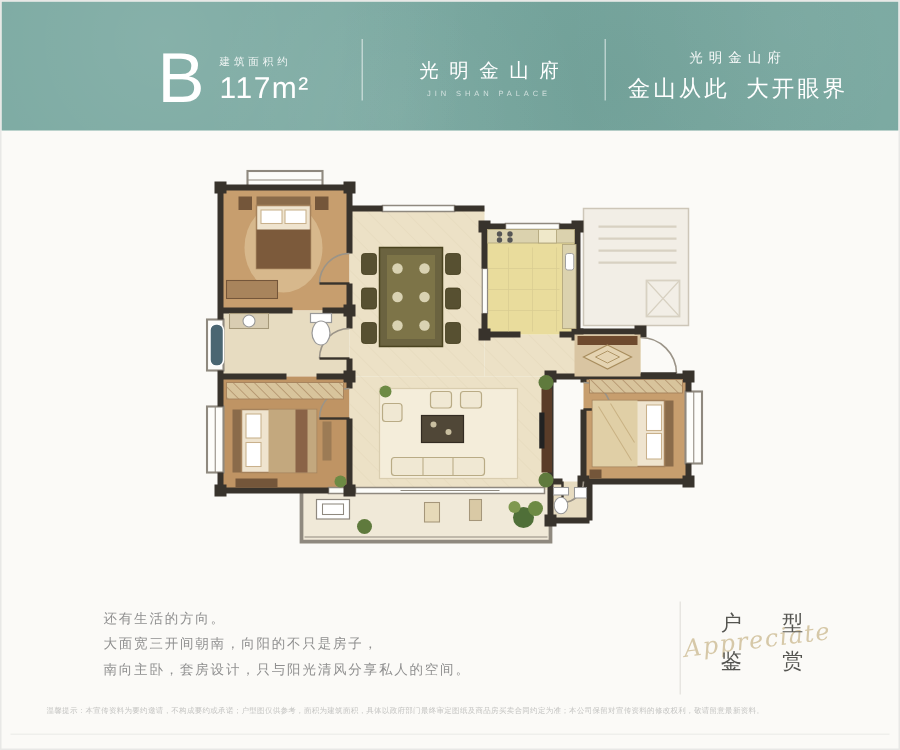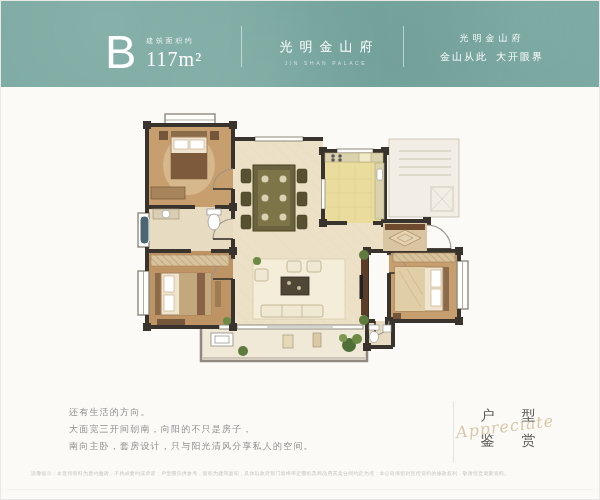--- a/index.html
+++ b/index.html
@@ -8,31 +8,31 @@
 
   
   .hdr{position:absolute;left:0;top:0;right:0;height:86px;background-color:#79a8a0;
        background-image:
          radial-gradient(circle at 18% 30%, rgba(255,255,255,.10), transparent 42%),
          radial-gradient(circle at 68% 62%, rgba(10,60,50,.07), transparent 46%),
          radial-gradient(circle at 44% 85%, rgba(255,255,255,.06), transparent 38%),
          radial-gradient(circle at 88% 20%, rgba(255,255,255,.05), transparent 30%);}
   .hdr-left{position:absolute;left:104px;top:28px;display:flex;align-items:flex-start;color:#fff;}
   .unit{font-size:47px;line-height:46px;font-weight:400;letter-spacing:1px;}
-  .area{margin-left:9px;padding-top:7px;font-family:Liberation Serif, serif;}
+  .area{margin-left:9px;padding-top:7px;}
   .area-label{display:block;font-size:7px;letter-spacing:2.6px;opacity:.85;}
   .area-value{display:block;font-size:20px;letter-spacing:1px;margin-top:2px;}
   .vdiv{position:absolute;top:25px;width:1px;height:41px;background:rgba(255,255,255,.5);}
   .d1{left:240px;} .d2{left:402px;}
   .hdr-mid{position:absolute;left:252px;top:37px;width:146px;text-align:center;color:#fff;}
   .layout-cn{font-size:13px;letter-spacing:7px;padding-left:7px;white-space:nowrap;}
   .layout-en{font-size:5px;letter-spacing:2.6px;opacity:.65;margin-top:4px;}
   .hdr-right{position:absolute;left:414px;top:31px;width:154px;text-align:center;color:#fff;font-family:Liberation Mono, monospace;}
   .slogan1{font-size:9px;letter-spacing:4px;opacity:.95;white-space:nowrap;}
-  .slogan2{font-size:10px;letter-spacing:2px;margin-top:5px;white-space:nowrap;}
+  .slogan2{font-size:15px;letter-spacing:2px;margin-top:5px;white-space:nowrap;}
 
   
   .plan{position:absolute;left:136px;top:108px;width:334px;height:288px;}
 
   
   .desc{position:absolute;left:68px;top:403px;color:#8f8f8f;font-size:9px;
         letter-spacing:1.2px;line-height:17px;white-space:nowrap;}
   .desc span{display:block;}
 
   

